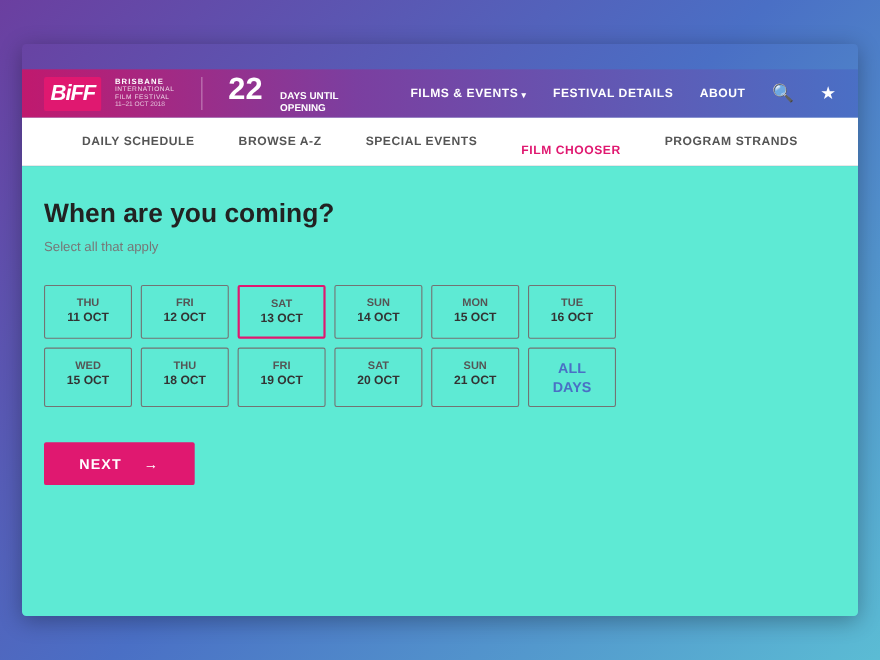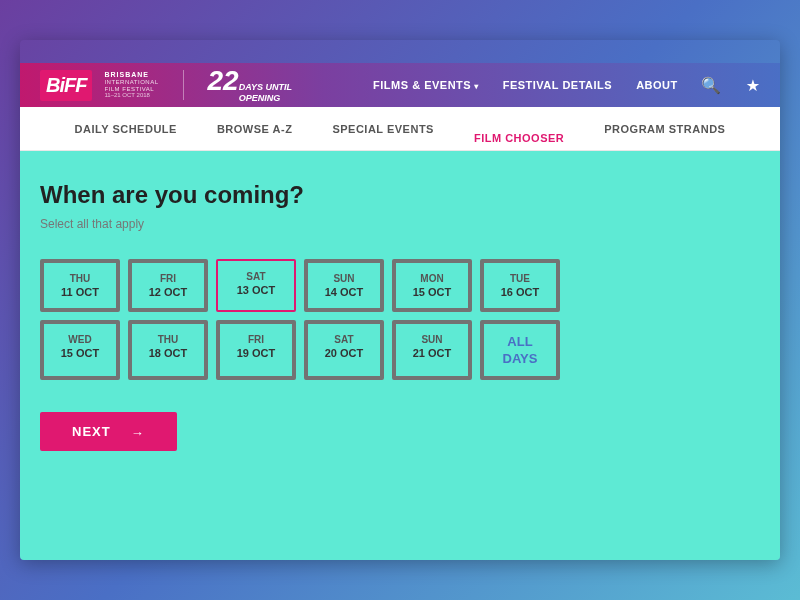--- a/index.html
+++ b/index.html
@@ -85,22 +85,21 @@
     .divider-vertical {
       width: 1px;
       height: 30px;
       background: rgba(255,255,255,0.4);
       margin: 0 12px;
     }
 
     .countdown {
       display: flex;
       align-items: baseline;
-      gap: 0;
-      font-style: italic;
+      gap: 16px;
     }
 
     .countdown .number {
       font-size: 28px;
       font-weight: 900;
       color: white;
       line-height: 1;
     }
 
     .countdown .label {
@@ -161,21 +160,21 @@
       color: #555;
       cursor: pointer;
       height: 100%;
       display: flex;
       align-items: center;
       padding: 0 4px;
     }
 
     .secondary-nav-item.active {
       color: #e01870;
-      border-bottom: 2px solid #0f766e;
+      border-bottom: 4px solid #0f766e;
       margin-top: 20px;
     }
 
     
     .main-content {
       background: #5eead4;
       flex: 1;
       display: flex;
       flex-direction: column;
       align-items: flex-start;
@@ -196,21 +195,21 @@
     }
 
     .date-grid {
       display: grid;
       grid-template-columns: repeat(6, 80px);
       gap: 8px;
       margin-bottom: 32px;
     }
 
     .date-cell {
-      border: 4px solid #737373;
+      border: 1px solid #737373;
       border-radius: 2px;
       padding: 10px 6px;
       text-align: center;
       cursor: pointer;
       display: flex;
       flex-direction: column;
       align-items: center;
       gap: 2px;
     }
 

